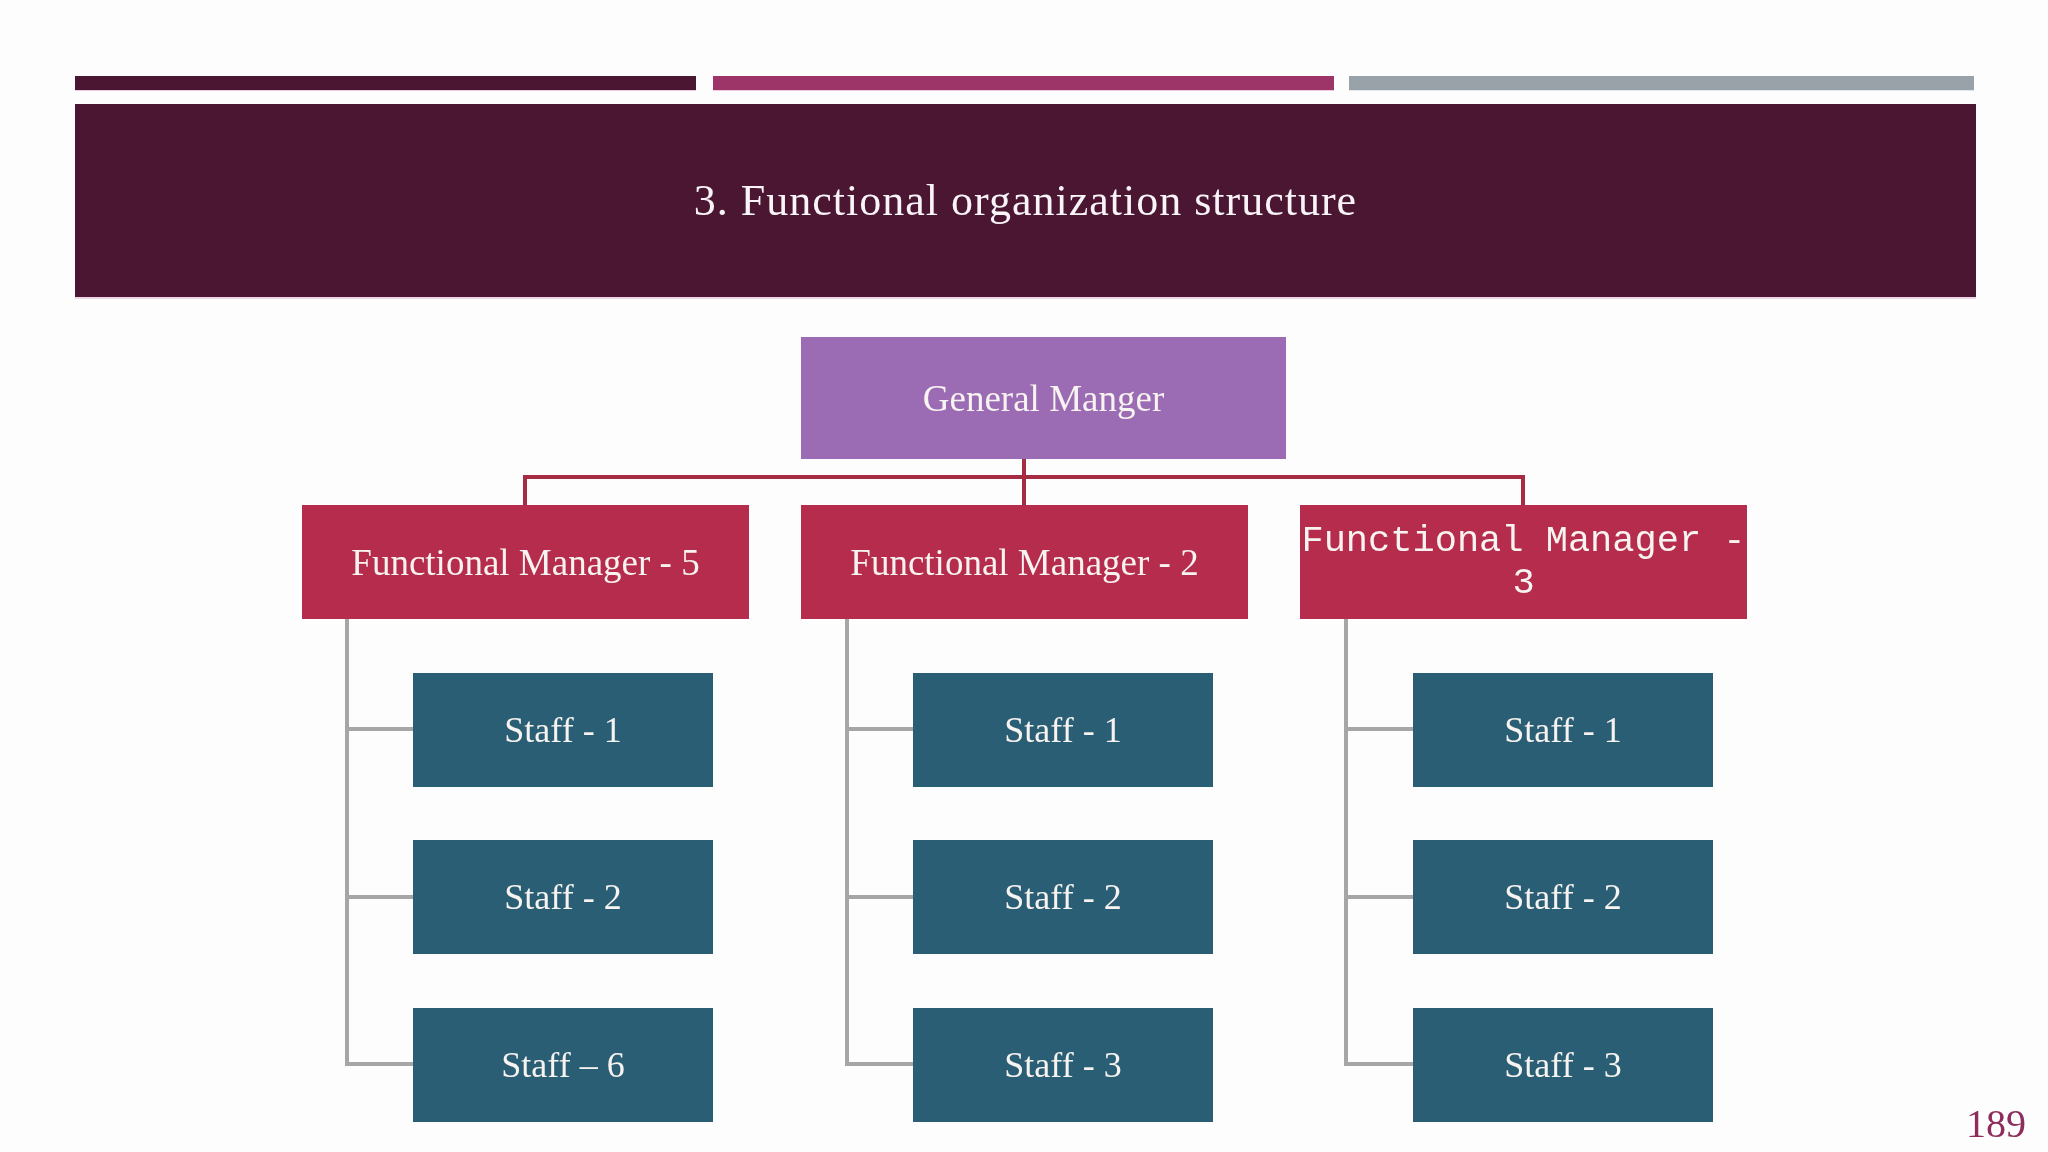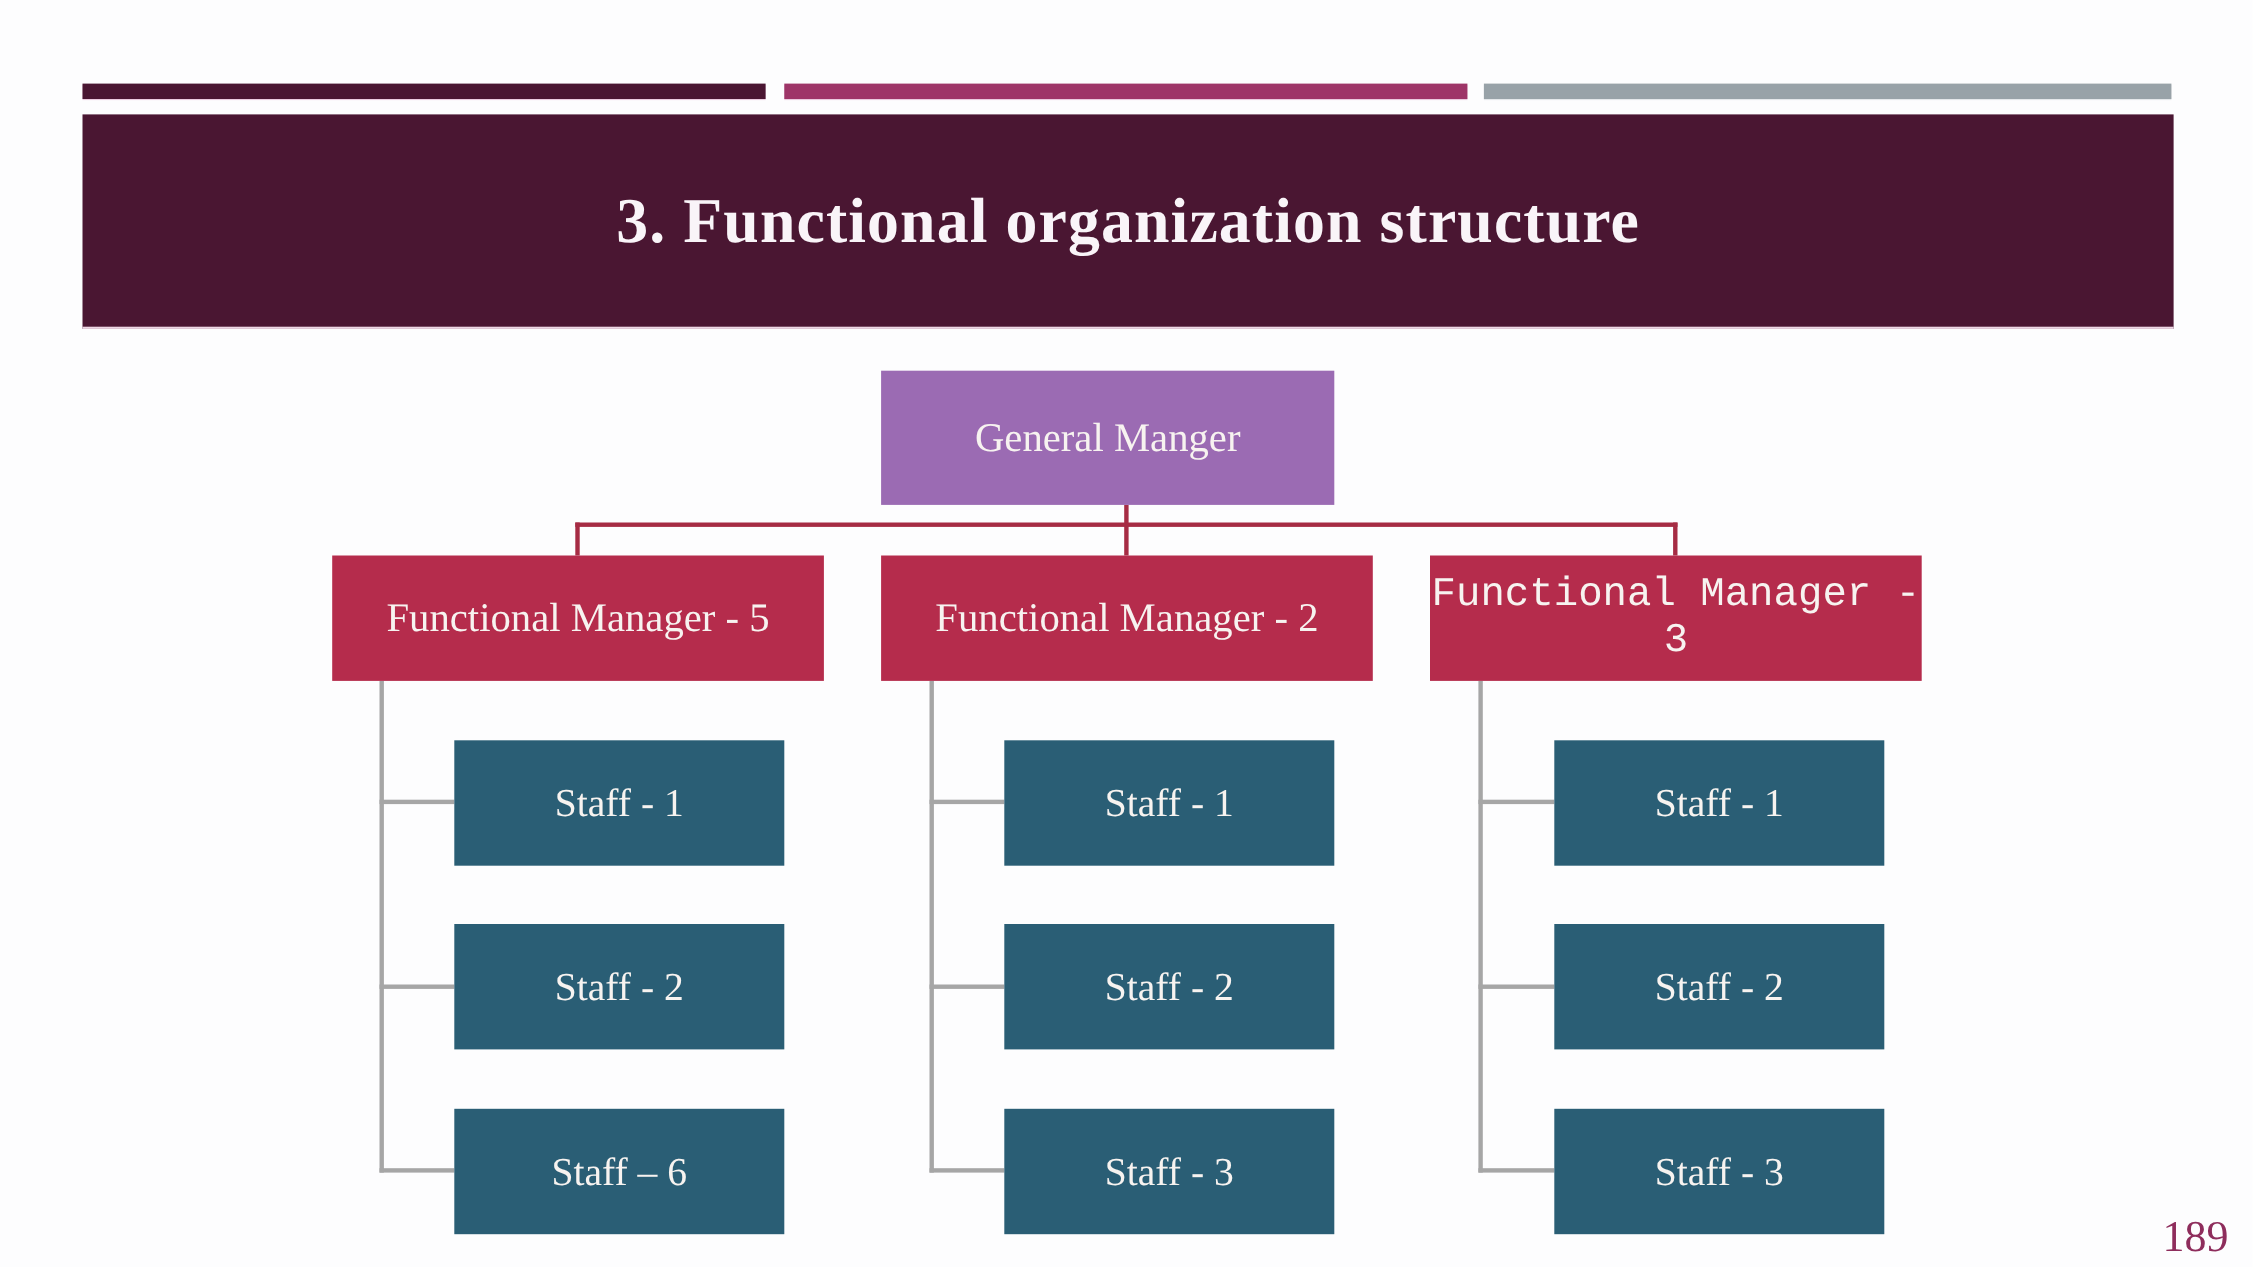--- a/index.html
+++ b/index.html
@@ -21,34 +21,34 @@
   
   .title-banner {
     position: absolute;
     left: 75px; top: 104px; width: 1901px; height: 193px;
     background: #4a1632;
     display: flex; align-items: center; justify-content: center;
     border-bottom: 2px solid #eed7e5;
   }
   .title-banner h1 {
     margin: 0;
-    font-size: 58px;
-    font-weight: bold;
+    font-size: 44px;
+    font-weight: normal;
     letter-spacing: 1px;
     color: #f9f4f8;
   }
 
   
   .box {
     position: absolute;
     display: flex; align-items: center; justify-content: center;
     color: #f7f3f0;
     text-align: center;
   }
-  .gm-box      { left: 801px;  top: 337px; width: 412px; height: 122px; background: #9b6bb3; font-size: 37px; }
+  .gm-box      { left: 801px;  top: 337px; width: 485px; height: 122px; background: #9b6bb3; font-size: 37px; }
   .mgr-box     { top: 505px; width: 447px; height: 114px; background: #b52c4c; font-size: 37px; }
   .mgr-1 { left: 302px; }
   .mgr-2 { left: 801px; }
   .mgr-3 { left: 1300px; font-family: Liberation Mono, monospace; }
   .staff-box   { width: 300px; height: 114px; background: #2a5e75; font-size: 36px; }
   .staff-col-1 { left: 413px; }
   .staff-col-2 { left: 913px; }
   .staff-col-3 { left: 1413px; }
   .staff-row-1 { top: 673px; }
   .staff-row-2 { top: 840px; }

